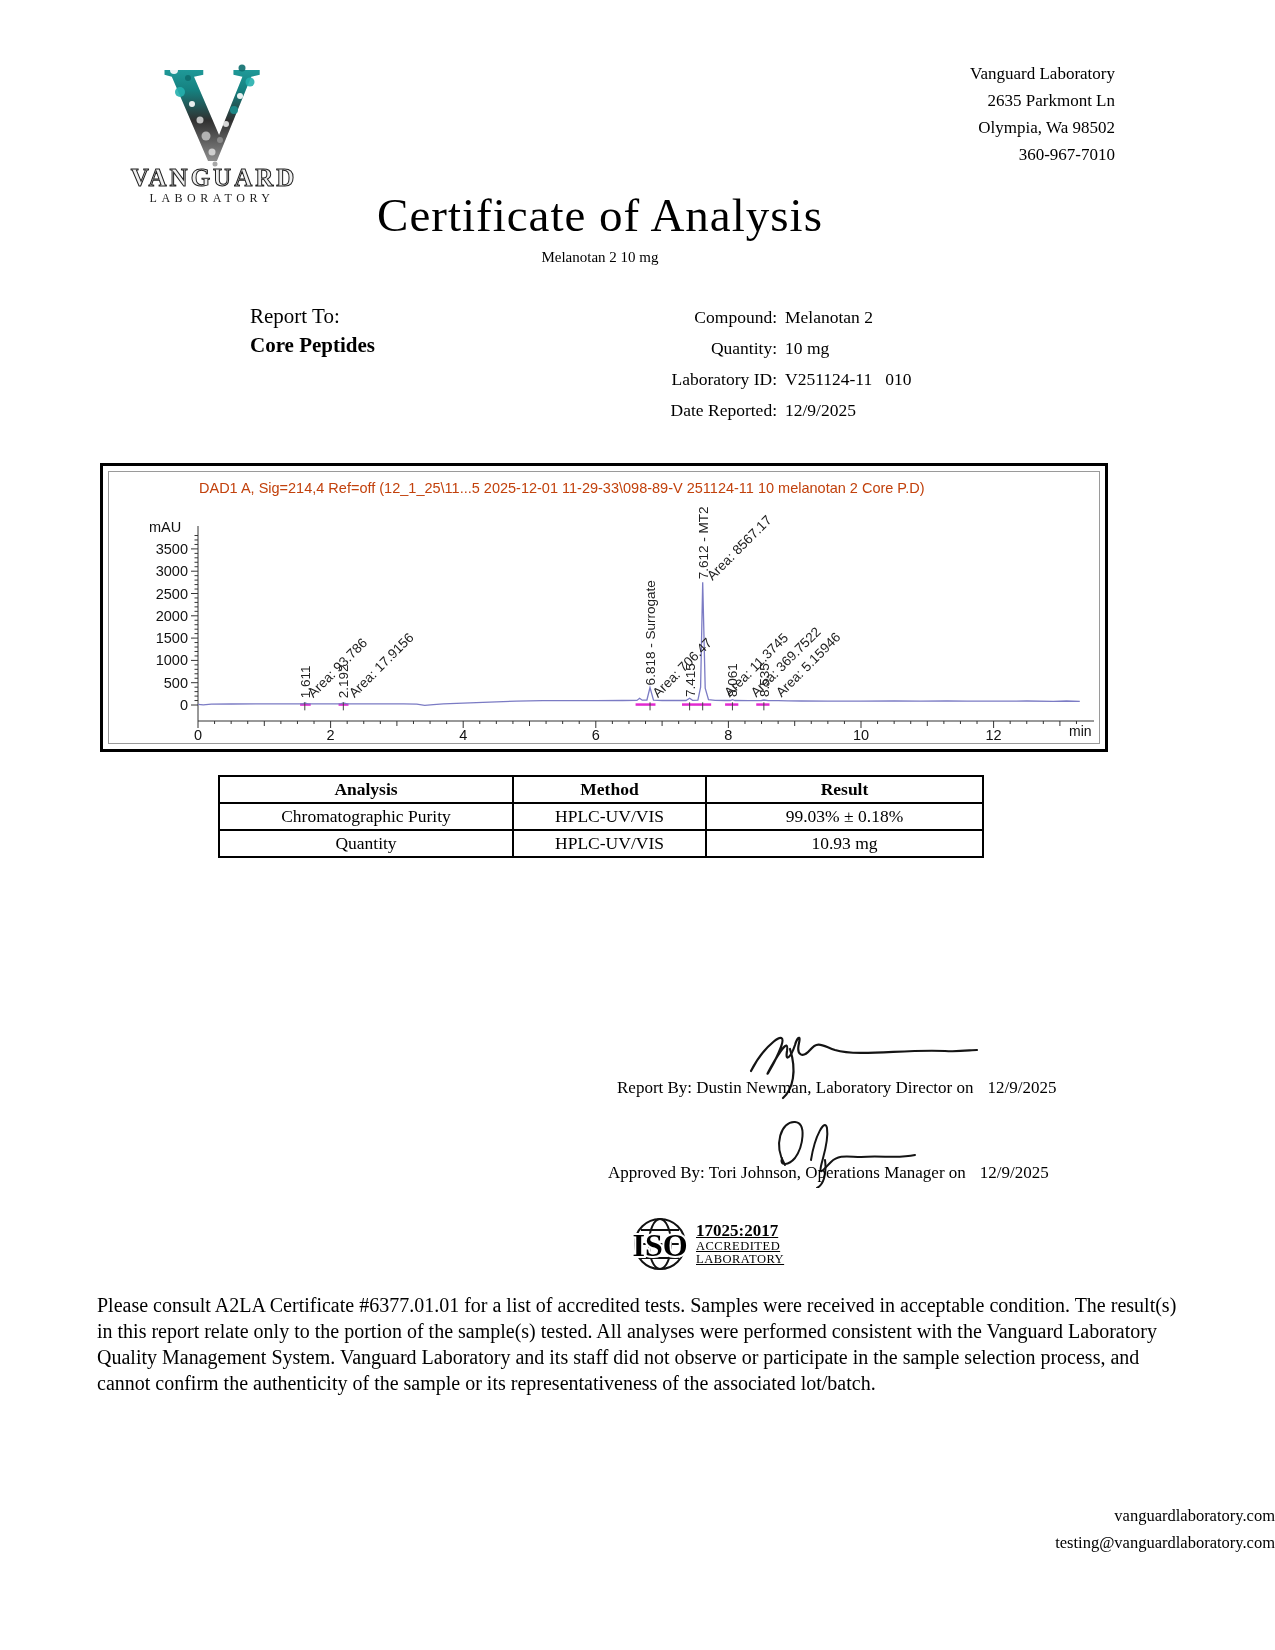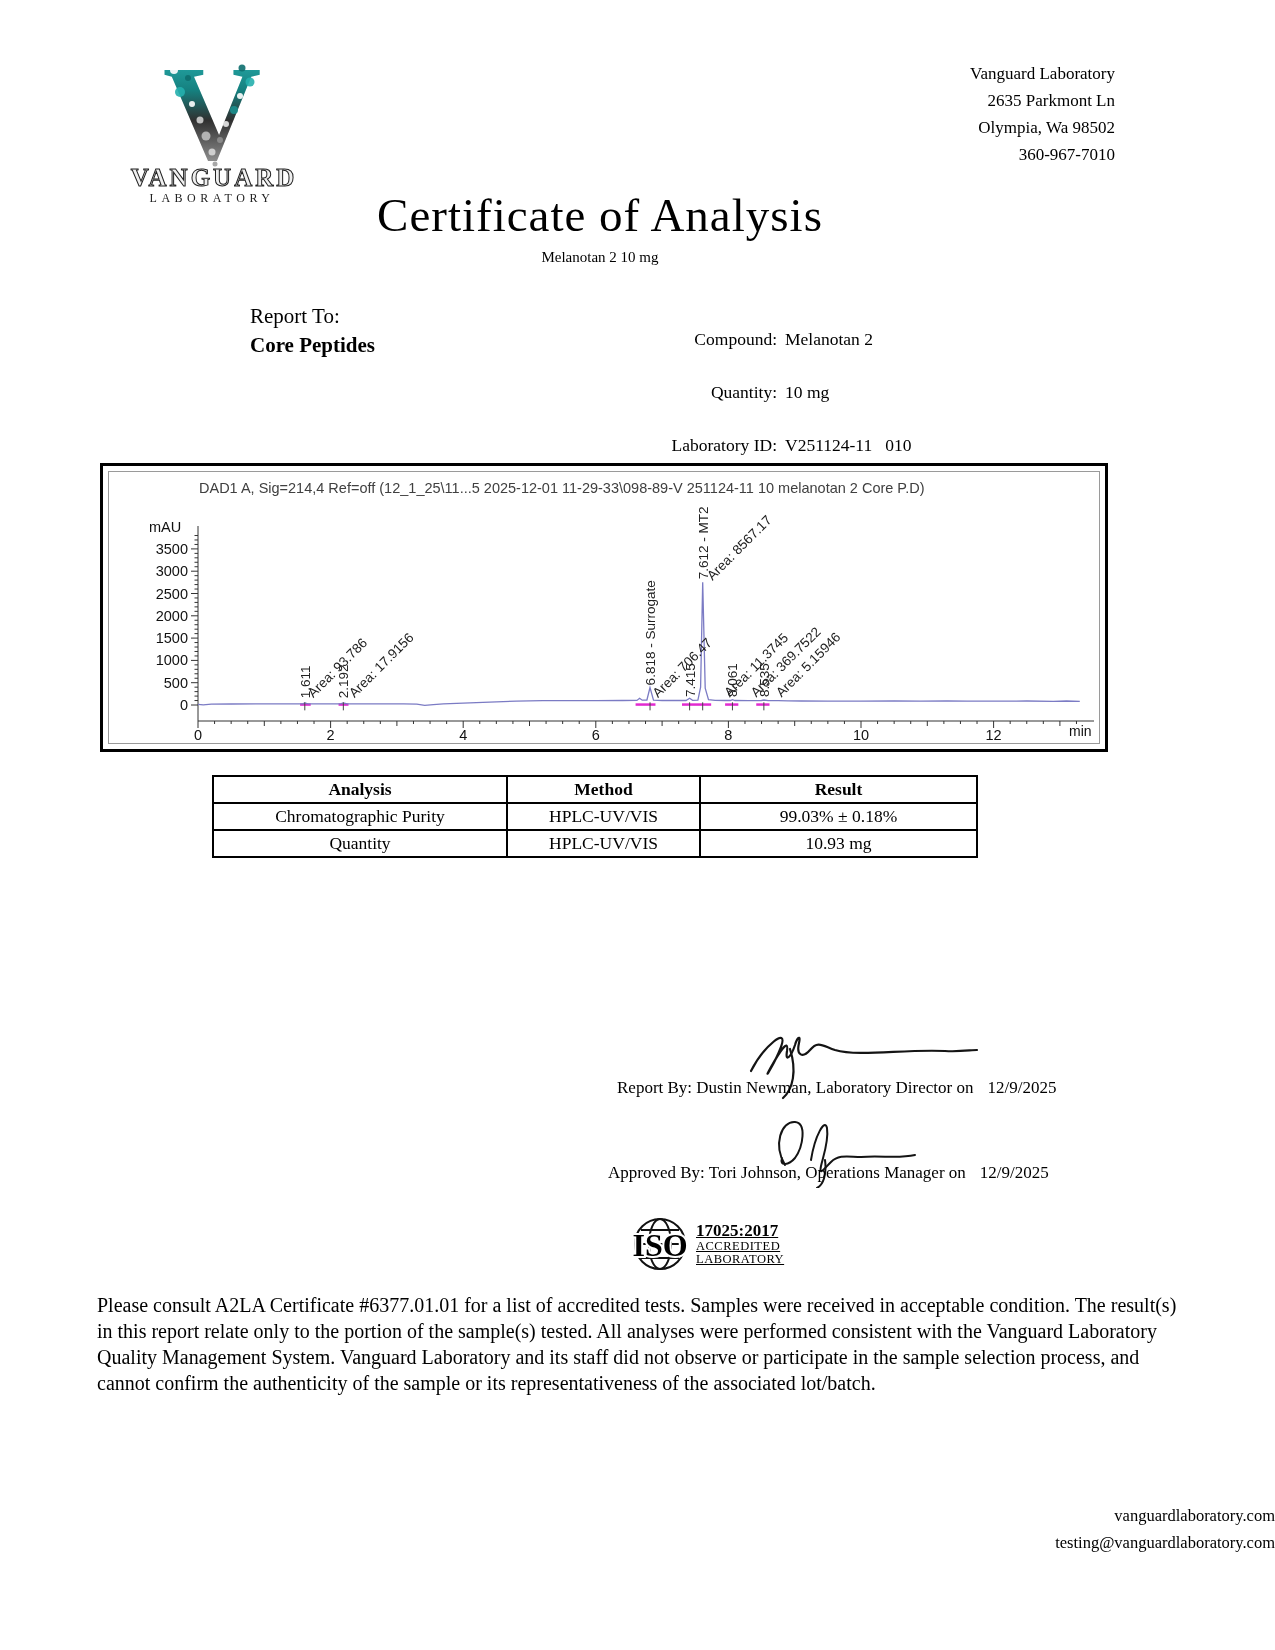--- a/index.html
+++ b/index.html
@@ -9,33 +9,33 @@
 
   
   .address{top:60px;right:160px;text-align:right;font-size:17px;line-height:27px;}
   .doc-title{top:188px;left:0;width:1200px;text-align:center;font-size:47px;letter-spacing:1px;}
   .doc-subtitle{top:249px;left:0;width:1200px;text-align:center;font-size:15px;}
 
   
   .report-to{top:302px;left:225px;font-size:21px;line-height:29px;margin-left:25px;}
   .report-to .client{font-weight:bold;}
   .info-block{top:302px;left:440px;width:600px;font-size:17.5px;}
-  .info-row{display:grid;grid-template-columns:345px auto;line-height:31px;margin-top:22px;}
+  .info-row{display:grid;grid-template-columns:345px auto;line-height:31px;}
   .info-row .lbl{text-align:right;padding-right:8px;}
   .info-row .val{text-align:left;white-space:pre;}
 
   
   .chart-box{top:463px;left:100px;width:1002px;height:283px;border:3px solid #000;background:#fff;}
   .chart-inner{position:absolute;left:5px;top:5px;right:5px;bottom:5px;border:1px solid #9a9a9a;background:#fff;}
   .chart-title{position:absolute;left:90px;top:8px;font-family:"Liberation Sans",sans-serif;
-               font-size:14.5px;color:#404040;white-space:nowrap;}
+               font-size:14.5px;color:#c2410c;white-space:nowrap;}
   #chromatogram-svg{position:absolute;left:0;top:0;}
 
   
-  table.results{top:775px;left:212px;width:764px;border-collapse:collapse;font-size:17.5px;
+  table.results{top:775px;left:218px;width:764px;border-collapse:collapse;font-size:17.5px;
                 position:absolute;table-layout:fixed;}
   table.results th,table.results td{border:2px solid #000;text-align:center;padding:2px 4px;}
   table.results th{font-weight:bold;}
   .col-analysis{width:294px;}.col-method{width:193px;}.col-result{width:277px;}
 
   
   .sig-line{font-size:17px;white-space:nowrap;}
   .sig-date{margin-left:14px;}
 
   

